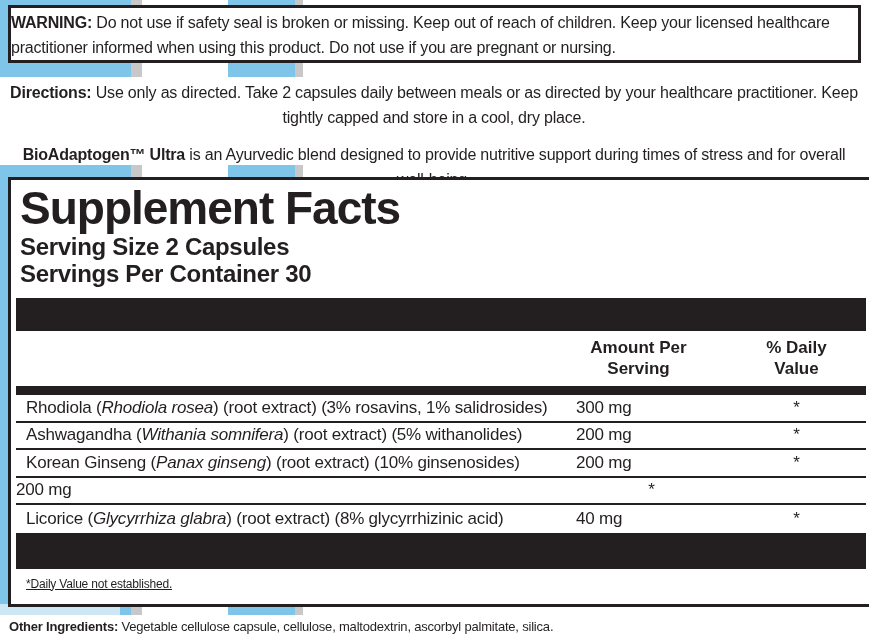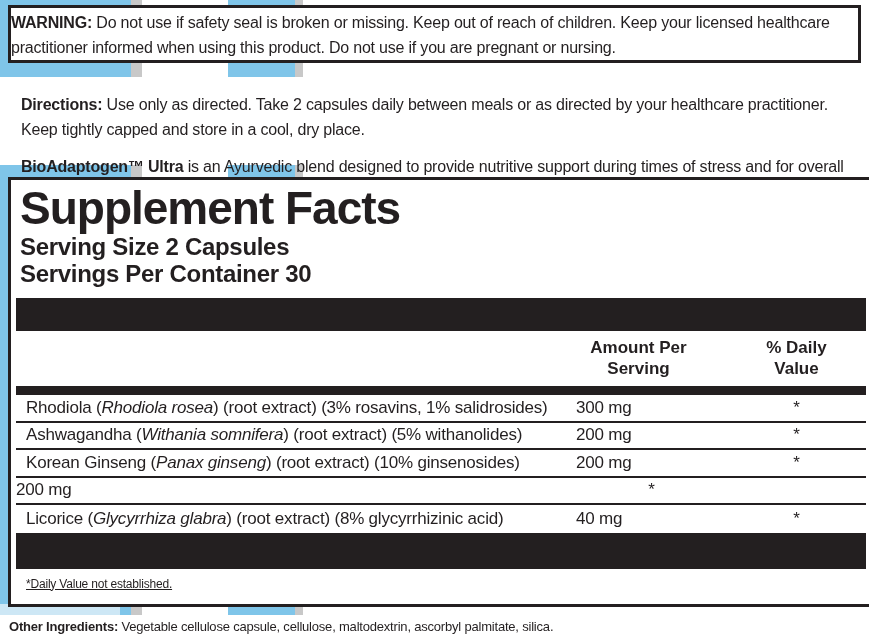--- a/index.html
+++ b/index.html
@@ -22,21 +22,21 @@
 
   .band{position:absolute;background:#fff;z-index:1;box-sizing:border-box;}
   .label-text{font-size:16px;line-height:24.5px;letter-spacing:-0.2px;}
   .label-text b{letter-spacing:-0.2px;}
 
   .warning-box{
     left:8px;top:5px;width:853px;height:58px;
     border:3.5px solid var(--ink);padding:3px 9px 0 0;
   }
   .mid-band{left:0;top:77px;width:869px;height:88px;padding:4px 10px 0 9px;}
-  .mid-band p{margin:12px;}
+  .mid-band p{margin:0;text-align:center;}
   .description-p{margin-top:13px !important;}
 
   .panel{
     left:8px;top:177px;width:866px;height:430px;
     border:3.5px solid var(--ink);padding:0 5px;
   }
   .sf-title{font-size:46px;font-weight:bold;line-height:50px;letter-spacing:-1px;margin:3px 0 0 4px;}
   .sf-sub{font-size:24px;font-weight:bold;line-height:27px;letter-spacing:-0.3px;margin-left:4px;}
   .bar{background:var(--ink);}
   .sf-bar-thick1{height:33px;margin-top:11px;}

